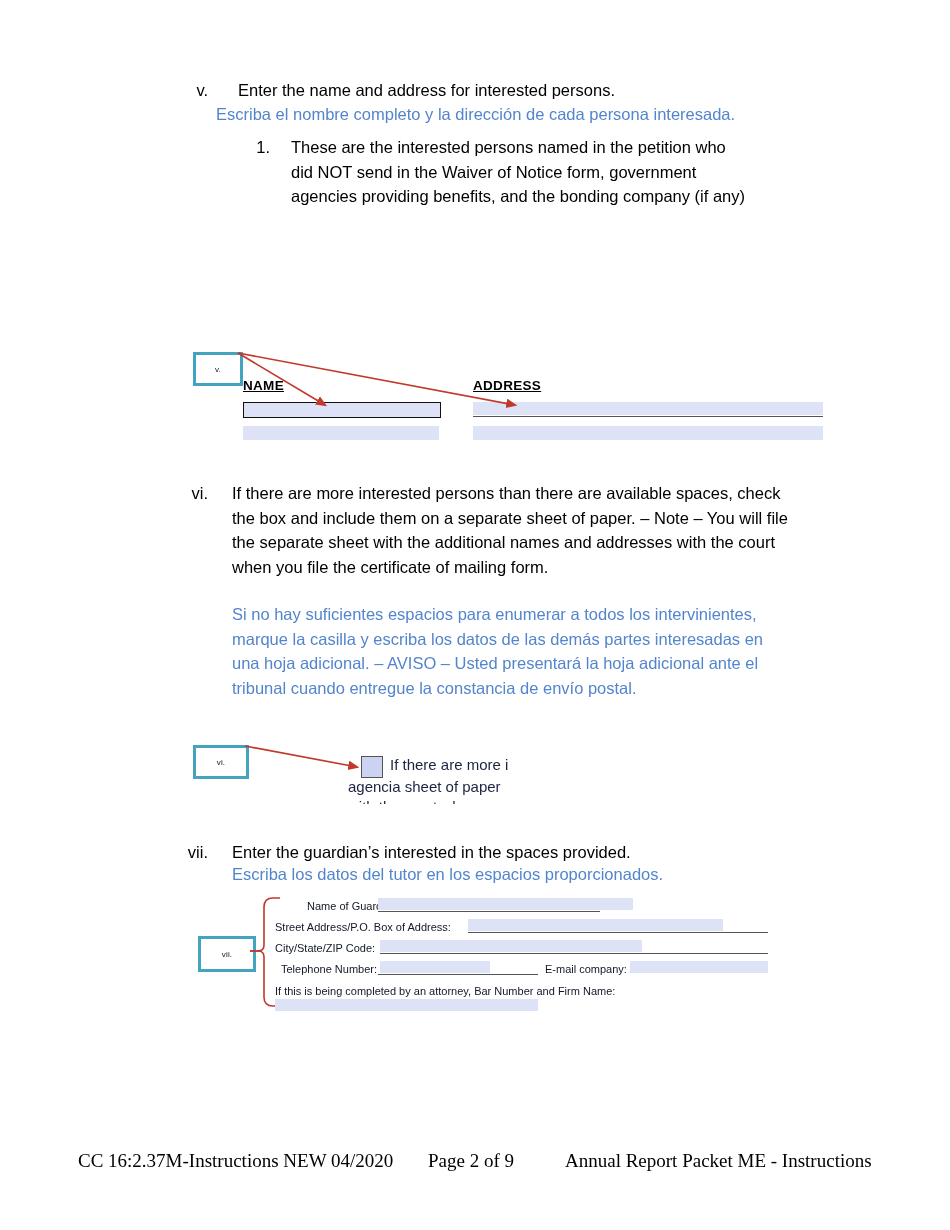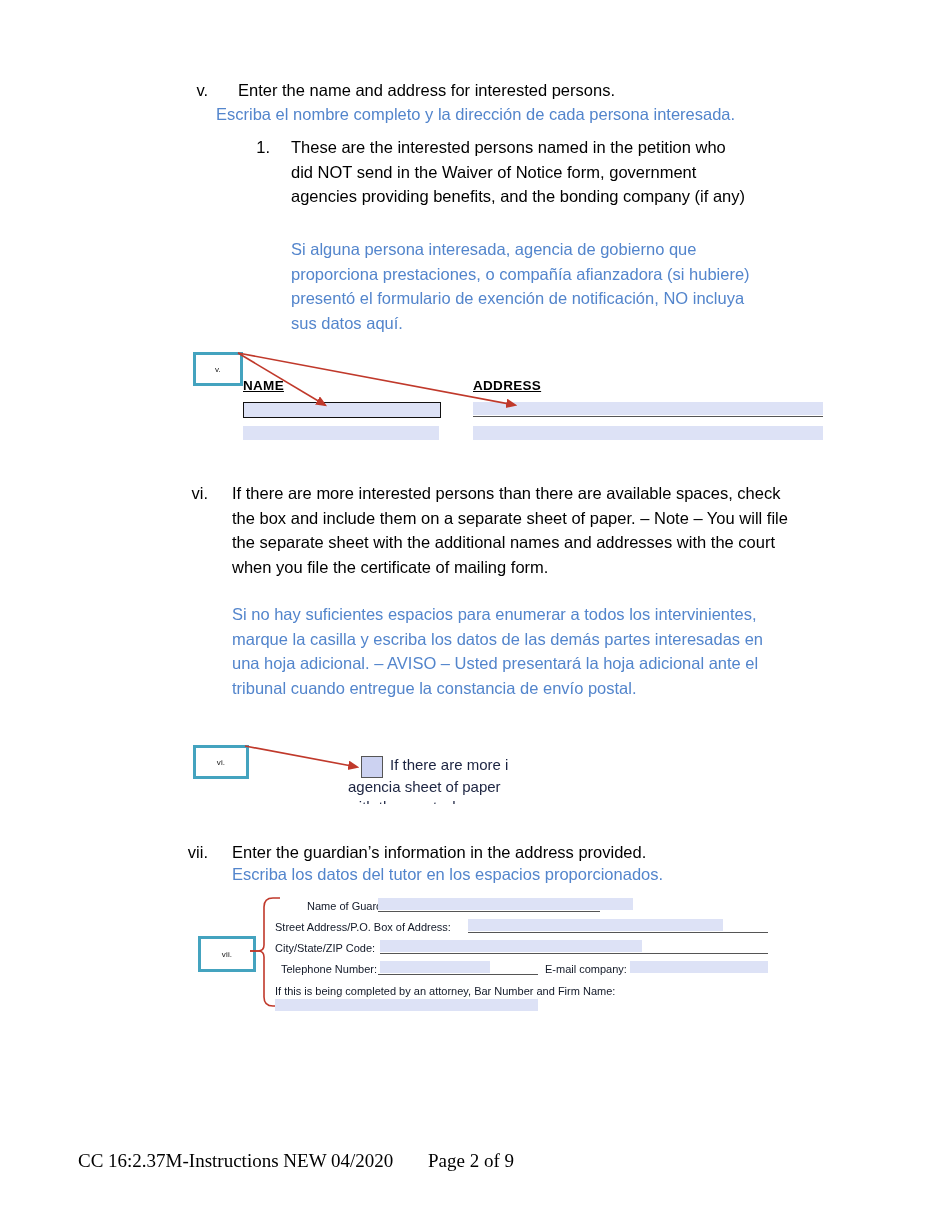--- a/index.html
+++ b/index.html
@@ -107,21 +107,20 @@
 <body>
 
 <div class="page">
 
   <div class="marker" style="left:178px;top:78px;width:30px;">v.</div>
   <div class="blk en" style="left:216px;top:78px;width:640px;margin-left:22px;">Enter the name and address for interested persons.</div>
   <div class="blk es" style="left:216px;top:102px;width:660px;">Escriba el nombre completo y la dirección de cada persona interesada.</div>
 
   <div class="marker" style="left:240px;top:135px;width:30px;">1.</div>
   <div class="blk en" style="left:291px;top:135px;width:456px;">These are the interested persons named in the petition who did NOT send in the Waiver of Notice form, government agencies providing benefits, and the bonding company (if any)</div>
-  <div class="blk es" style="left:291px;top:237px;width:468px;">Si alguna persona interesada, agencia de gobierno que proporciona prestaciones, o compañía afianzadora (si hubiere) presentó el formulario de exención de notificación, NO incluya sus datos aquí.</div>
 
   <div class="shot" style="left:185px;top:350px;width:660px;height:100px;">
 
     <div class="callout" style="left:8px;top:2px;width:44px;height:28px;">
       <span>v.</span>
     </div>
 
     <div class="hdr" style="position:absolute;left:58px;top:28px;">NAME</div>
     <div class="hdr" style="position:absolute;left:288px;top:28px;">ADDRESS</div>
 
@@ -163,21 +162,21 @@
       <defs>
         <marker id="ah2" markerWidth="7" markerHeight="7" refX="5.5" refY="3" orient="auto">
           <path d="M0,0 L7,3 L0,6 z" fill="#c0392b"></path>
         </marker>
       </defs>
       <line x1="60" y1="4" x2="172" y2="25" stroke="#c0392b" stroke-width="1.6" marker-end="url(#ah2)"></line>
     </svg>
   </div>
 
   <div class="marker" style="left:168px;top:840px;width:40px;">vii.</div>
-  <div class="blk en" style="left:232px;top:840px;width:600px;">Enter the guardian’s information in the address provided.</div>
+  <div class="blk en" style="left:232px;top:840px;width:600px;">Enter the guardian’s interested in the spaces provided.</div>
   <div class="blk es" style="left:232px;top:862px;width:620px;">Escriba los datos del tutor en los espacios proporcionados.</div>
 
   <div class="shot" style="left:190px;top:893px;width:580px;height:118px;">
 
     <div class="callout" style="left:8px;top:43px;width:52px;height:30px;">
       <span>vii.</span>
     </div>
 
     <svg class="arrows" width="580" height="118">
       <path d="M60,58 L68,58 Q74,58 74,52 L74,14 Q74,5 83,5 L90,5" fill="none" stroke="#c0392b" stroke-width="1.6"></path>
@@ -202,14 +201,15 @@
     <div class="fieldlabel" style="position:absolute;left:355px;top:70px;">E-mail company:</div>
     <div class="plainfill" style="left:440px;top:68px;width:138px;height:12px;"></div>
 
     <div class="fieldlabel" style="position:absolute;left:85px;top:92px;">If this is being completed by an attorney, Bar Number and Firm Name:</div>
     <div class="plainfill" style="left:85px;top:106px;width:263px;height:13px;"></div>
     <div class="underline-row" style="left:85px;top:106px;width:493px;height:14px;"></div>
   </div>
 
   <div class="footer" style="left:78px;top:1150px;">CC 16:2.37M-Instructions NEW 04/2020</div>
   <div class="footer" style="left:428px;top:1150px;">Page 2 of 9</div>
+  <div class="footer" style="left:565px;top:1150px;">Annual Report Packet ME - Instructions</div>
 
 </div>
 
 </body></html>

